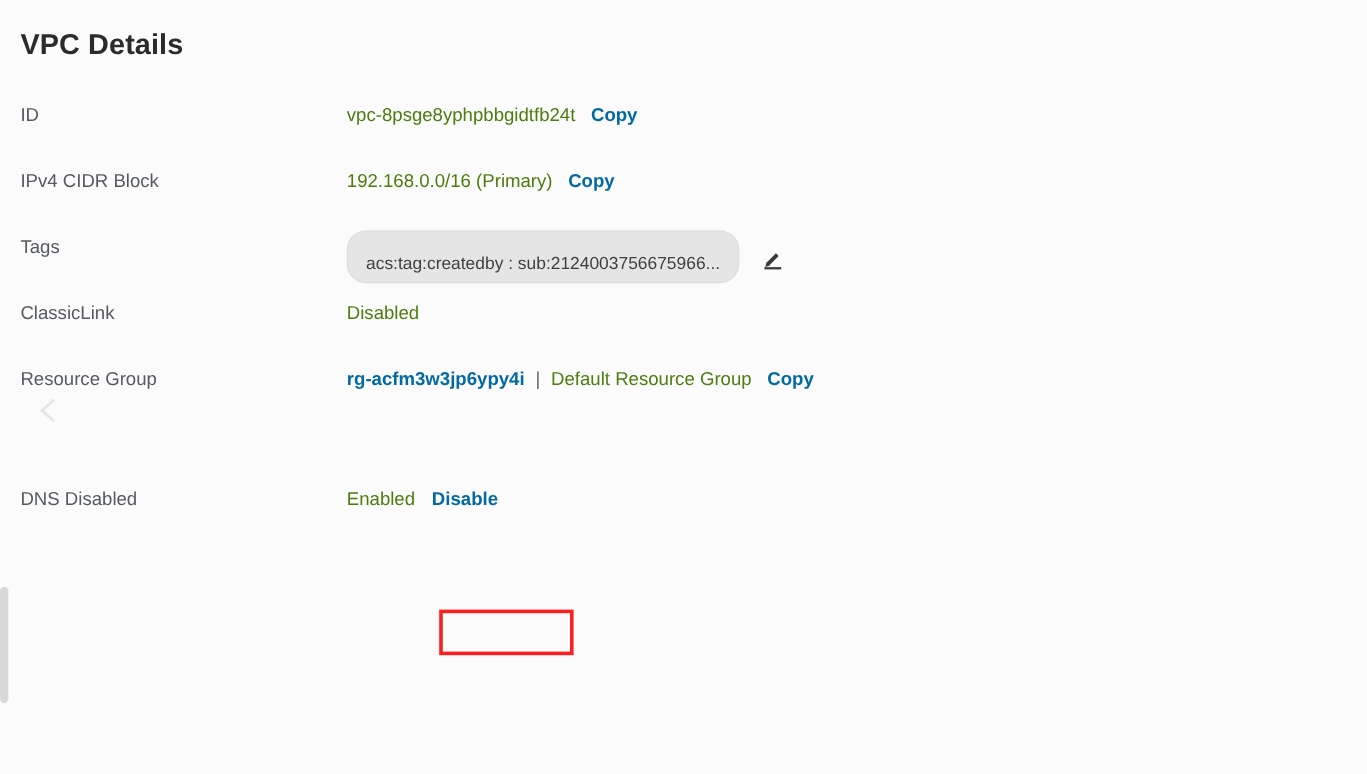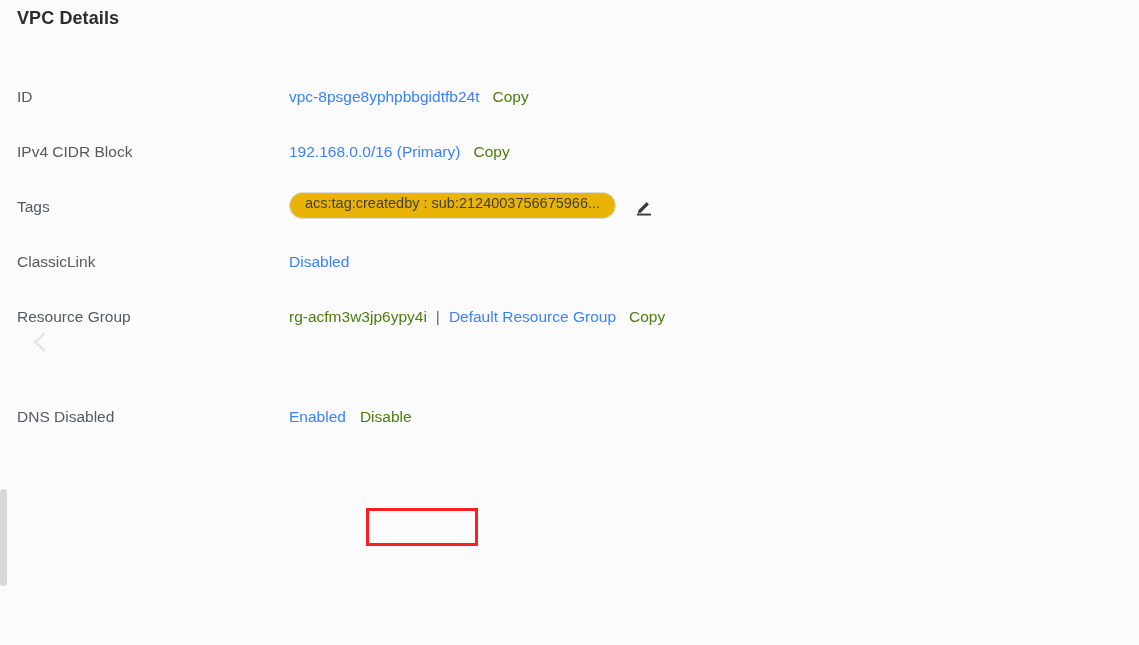--- a/index.html
+++ b/index.html
@@ -21,22 +21,22 @@
     left: 0;
     top: 0;
     width: 1139px;
     height: 645px;
     background: #fbfbfb;
   }
 
   .page-title {
     position: absolute;
     left: 17px;
-    top: 8px;
-    font-size: 18px;
+    top: 24px;
+    font-size: 24px;
     font-weight: bold;
     color: #2b2b2b;
     letter-spacing: 0.1px;
   }
 
   .rows {
     position: absolute;
     left: 0;
     top: 88px;
     width: 1139px;
@@ -65,26 +65,27 @@
     top: 0;
     font-size: 15.5px;
     color: #333333;
     white-space: nowrap;
     display: flex;
     align-items: center;
     gap: 0px;
   }
 
   .link {
-    color: #4d7c0f;
+    color: #0369a1;
     cursor: pointer;
     text-decoration: none;
-  }
-
-  .val-text { color: #3b82f6; }
+    font-weight: bold;
+  }
+
+  .val-text { color: #4d7c0f; }
   .gap-md { margin-left: 13px; }
   .gap-lg { margin-left: 17px; }
 
   .sep-pipe {
     margin: 0 9px;
     color: #666;
   }
 
   
   .help-icon {
@@ -101,22 +102,22 @@
     position: relative;
     top: 1px;
     cursor: pointer;
   }
 
   
   .tag-chip {
     display: inline-block;
     border: 1px solid #dcdcdc;
     border-radius: 16px;
-    background: #eab308;
-    padding: 3px 15px 6px 15px;
+    background: #e5e5e5;
+    padding: 20px 15px 6px 15px;
     font-size: 14.5px;
     color: #3f3f3f;
     line-height: 1.1;
     cursor: pointer;
   }
 
   .edit-pencil {
     margin-left: 18px;
     width: 20px;
     height: 20px;

